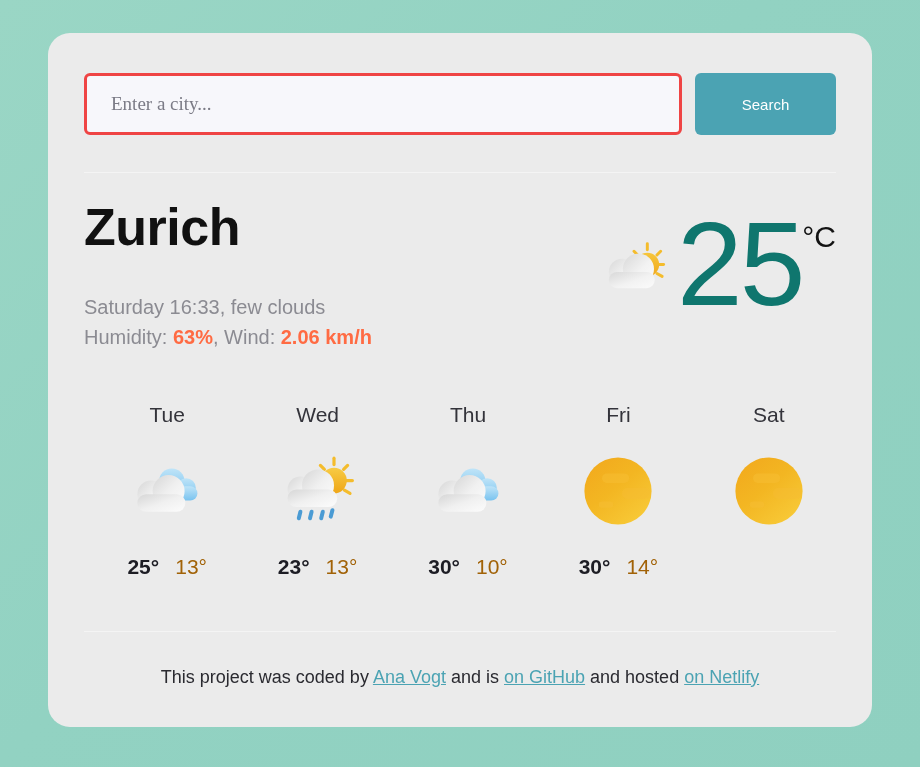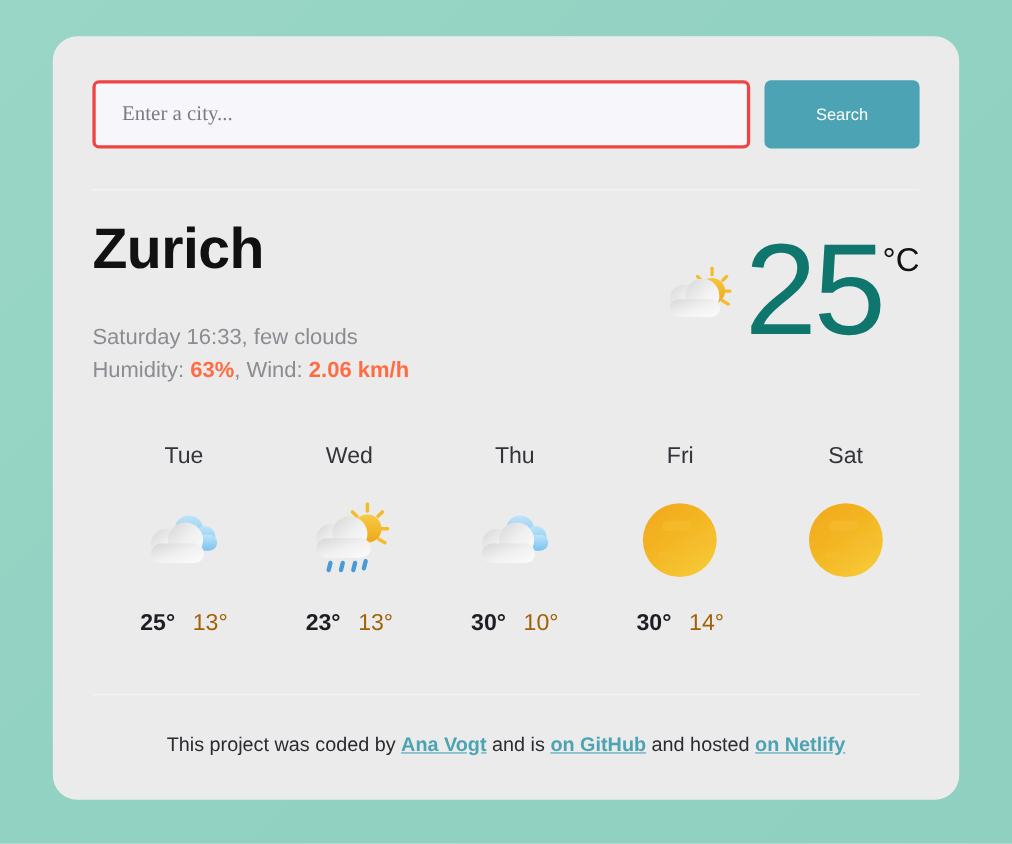--- a/index.html
+++ b/index.html
@@ -199,21 +199,20 @@
     left: 36px;
     top: 634px;
     width: 752px;
     text-align: center;
     font-size: 18px;
     color: #2a2a30;
   }
   .footer a {
     color: #4ba3b3;
     text-decoration: underline;
-    font-weight: bold;
   }
 </style>
 </head>
 <body>
 
 <div id="app-root">
   <div class="weather-card">
 
     <div class="search-row">
       <input class="search-input" type="text" placeholder="Enter a city..." style="">

